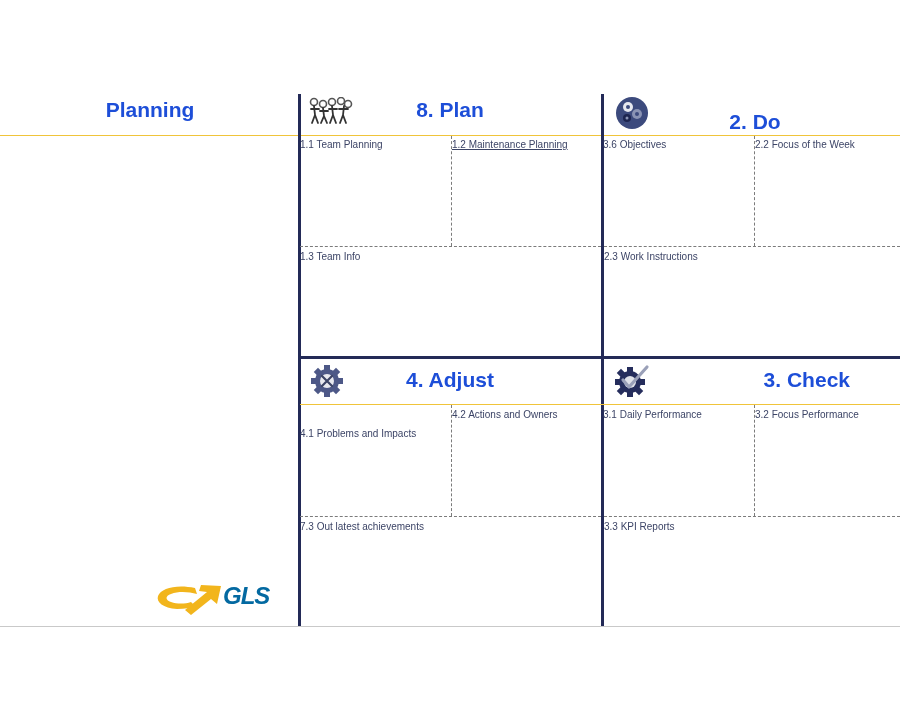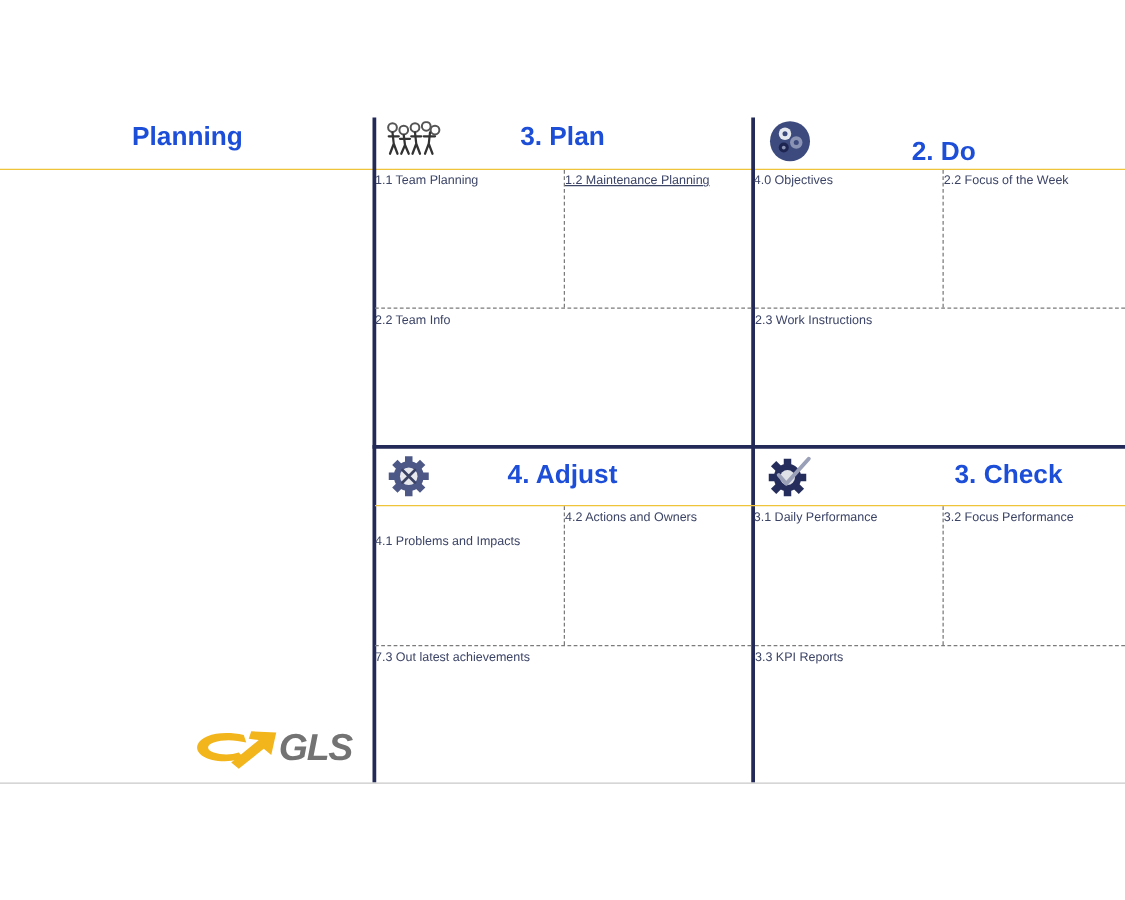--- a/index.html
+++ b/index.html
@@ -37,40 +37,40 @@
         <circle cx="33" cy="4" r="3.5"></circle>
         <circle cx="40" cy="7" r="3.5"></circle>
     </g>
     <g stroke="#333" stroke-width="1.8" fill="none" stroke-linecap="round">
       <path d="M6 9 L7 18 L4 26 M7 18 L10 26 M3 12 L11 12"></path>
       <path d="M15 11 L16 19 L13 26 M16 19 L19 26 M12 14 L20 14"></path>
       <path d="M24 9 L25 18 L22 26 M25 18 L28 26 M21 12 L29 12"></path>
       <path d="M36 9 L35 18 L32 26 M35 18 L38 26 M31 12 L40 12"></path>
     </g>
   </svg>
-  <div class="title" style="left:355px;width:190px;top:98px;">3. Plan</div>
+  <div class="title" style="left:355px;width:190px;top:98px;">8. Plan</div>
   <div class="sub" style="left:300px;width:151px;top:139px;">1.1 Team Planning</div>
   <div class="sub" style="left:452px;width:150px;top:139px;text-decoration:underline;">1.2 Maintenance Planning</div>
   <div class="dash-v" style="left:451px;top:136px;height:110px;"></div>
   <div class="dash-h" style="left:300px;width:301px;top:246px;"></div>
-  <div class="sub" style="left:300px;width:301px;top:251px;">2.2 Team Info</div>
+  <div class="sub" style="left:300px;width:301px;top:251px;">1.3 Team Info</div>
 </div>
 
 <div>
   <svg class="icon" style="left:615px;top:96px;" width="34" height="34" viewBox="0 0 34 34">
     <circle cx="17" cy="17" r="16" fill="#3c4a7d"></circle>
     <circle cx="13" cy="11" r="5" fill="#e6e8ef"></circle>
       <circle cx="13" cy="11" r="2" fill="#3c4a7d"></circle>
     <circle cx="22" cy="18" r="5" fill="#8a93b4"></circle>
       <circle cx="22" cy="18" r="2" fill="#3c4a7d"></circle>
     <circle cx="12" cy="22" r="4" fill="#1d2550"></circle>
       <circle cx="12" cy="22" r="1.5" fill="#8a93b4"></circle>
   </svg>
   <div class="title" style="left:660px;width:190px;top:110px;">2. Do</div>
-  <div class="sub" style="left:603px;width:151px;top:139px;">4.0 Objectives</div>
+  <div class="sub" style="left:603px;width:151px;top:139px;">3.6 Objectives</div>
   <div class="sub" style="left:755px;width:150px;top:139px;">2.2 Focus of the Week</div>
   <div class="dash-v" style="left:754px;top:136px;height:110px;"></div>
   <div class="dash-h" style="left:604px;width:296px;top:246px;"></div>
   <div class="sub" style="left:604px;width:300px;top:251px;">2.3 Work Instructions</div>
 </div>
 
 <div>
   <svg class="icon" style="left:310px;top:364px;" width="34" height="34" viewBox="0 0 34 34">
     <g fill="#4d5887">
       <circle cx="17" cy="17" r="12"></circle>
@@ -115,14 +115,14 @@
   <div class="dash-v" style="left:754px;top:405px;height:111px;"></div>
   <div class="dash-h" style="left:604px;width:296px;top:516px;"></div>
   <div class="sub" style="left:604px;width:300px;top:521px;">3.3 KPI Reports</div>
 </div>
 
 <div class="abs" style="left:155px;top:580px;width:135px;height:40px;">
   <svg class="abs" style="left:0;top:2px;" width="72" height="34" viewBox="0 0 72 34">
     <path d="M40 6 C22 2 6 6 3 14 C1 20 8 26 22 27 C30 27 36 26 40 24 L36 20 C30 22 22 22 16 20 C10 18 10 14 16 12 C24 9 34 10 42 12 Z" fill="#f2b51c"></path>
     <path d="M30 28 L52 10 L44 9 L46 3 L66 4 L62 22 L56 17 L36 33 Z" fill="#f2b51c"></path>
   </svg>
-  <div class="abs" style="left:68px;top:2px;font-size:30px;font-weight:bold;font-style:italic;color:#737373;letter-spacing:-1px;">GLS</div>
+  <div class="abs" style="left:68px;top:2px;font-size:24px;font-weight:bold;font-style:italic;color:#0369a1;letter-spacing:-1px;">GLS</div>
 </div>
 
 </body></html>

